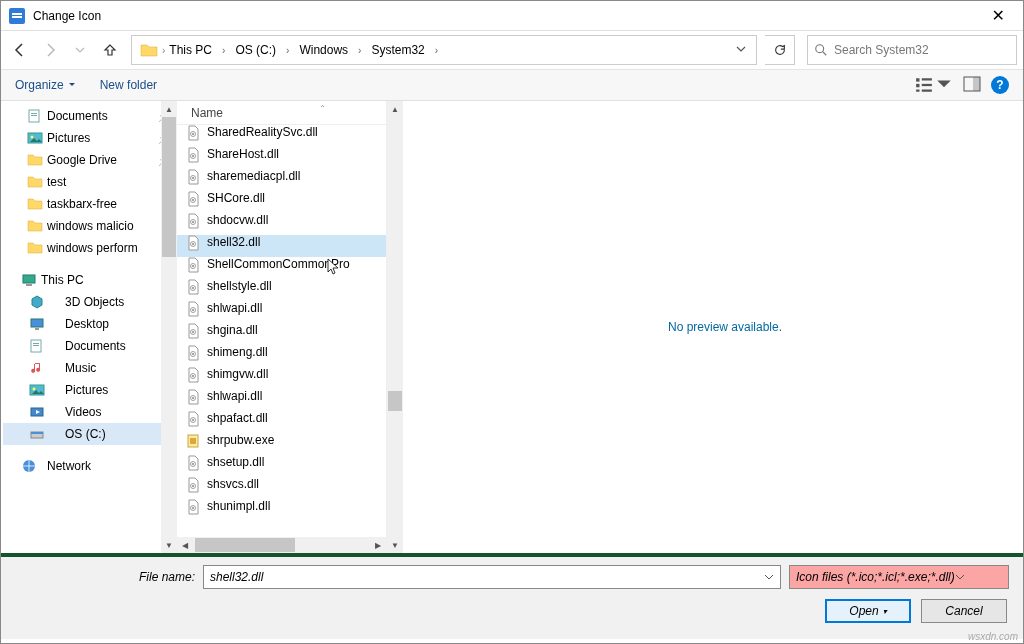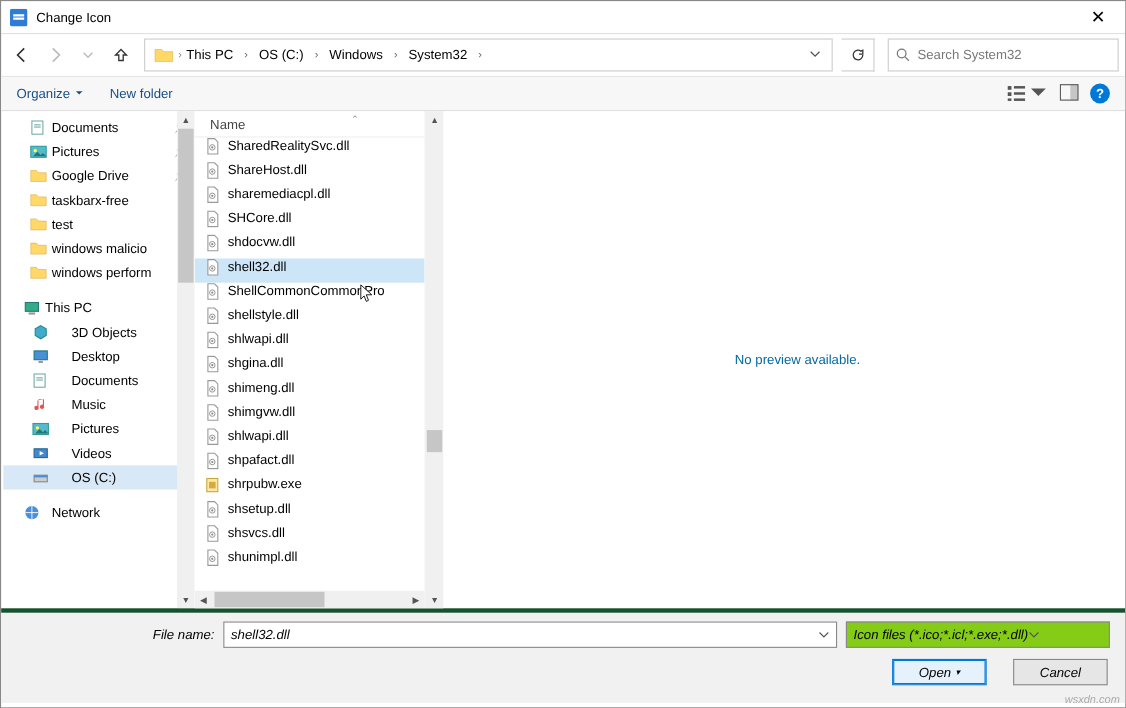--- a/index.html
+++ b/index.html
@@ -57,22 +57,22 @@
 .filelist-vscroll { width: 16px; background: #f0f0f0; position: relative; }
 .filelist-vscroll .arr { height: 16px; width: 100%; display: flex; align-items: center; justify-content: center; font-size: 8px; color: #555; }
 .filelist-vscroll .vthumb { position: absolute; top: 290px; width: 14px; left: 1px; height: 20px; background: #c6c6c6; }
 
 .preview { flex: 1; display: flex; align-items: center; justify-content: center; color: #0369a1; margin-left: 24px; }
 
 .footer { height: 86px; border-top: 4px solid #14532d; padding: 8px 14px; display: flex; flex-direction: column; gap: 10px; background: #f1f1f1; font-style: italic; }
 .footer-row { display: flex; align-items: center; gap: 8px; }
 .footer-label { width: 180px; text-align: right; }
 .filename-input { flex: 1; height: 24px; border: 1px solid #888; padding: 0 6px; background: #fff; display: flex; align-items: center; justify-content: space-between; }
-.filetype { width: 240px; height: 24px; border: 1px solid #888; background: #84cc16; display: flex; align-items: center; padding: 0 6px; }
-.footer-buttons { display: flex; justify-content: flex-end; gap: 24px; padding-right: 2px; }
+.filetype { width: 220px; height: 24px; border: 1px solid #888; background: #fca5a5; display: flex; align-items: center; padding: 0 6px; }
+.footer-buttons { display: flex; justify-content: flex-end; gap: 10px; padding-right: 2px; }
 .btn { width: 86px; height: 24px; border: 1px solid #888; background: #e6e6e6; display: flex; align-items: center; justify-content: center; }
 .btn.primary { border: 1px solid #0078d7; background: #e5f1fb; box-shadow: 0 0 0 1px #0078d7 inset; }
 
 .folder-svg { fill: #ffd868; stroke: #d9a93e; stroke-width: 0.5; }
 </style>
 </head>
 <body>
 
 <div class="titlebar">
   <svg class="app-icon" viewBox="0 0 16 16">
@@ -193,27 +193,27 @@
           <svg class="ico" viewBox="0 0 16 16">
             <path d="M1 3h5l2 2h7v8H1z" fill="#ffd868" stroke="#d9a93e" stroke-width="0.5"></path>
           </svg>
           <span style="margin-left:14px">Google Drive</span>
           <span class="pin">📌</span>
         </div>
         <div class="sidebar-item">
           <svg class="ico" viewBox="0 0 16 16">
             <path d="M1 3h5l2 2h7v8H1z" fill="#ffd868" stroke="#d9a93e" stroke-width="0.5"></path>
           </svg>
+          <span style="margin-left:14px">test</span>
+        </div>
+        <div class="sidebar-item">
+          <svg class="ico" viewBox="0 0 16 16">
+            <path d="M1 3h5l2 2h7v8H1z" fill="#ffd868" stroke="#d9a93e" stroke-width="0.5"></path>
+          </svg>
           <span style="margin-left:14px">taskbarx-free</span>
-        </div>
-        <div class="sidebar-item">
-          <svg class="ico" viewBox="0 0 16 16">
-            <path d="M1 3h5l2 2h7v8H1z" fill="#ffd868" stroke="#d9a93e" stroke-width="0.5"></path>
-          </svg>
-          <span style="margin-left:14px">test</span>
         </div>
         <div class="sidebar-item">
           <svg class="ico" viewBox="0 0 16 16">
             <path d="M1 3h5l2 2h7v8H1z" fill="#ffd868" stroke="#d9a93e" stroke-width="0.5"></path>
           </svg>
           <span style="margin-left:14px">windows malicio</span>
         </div>
         <div class="sidebar-item">
           <svg class="ico" viewBox="0 0 16 16">
             <path d="M1 3h5l2 2h7v8H1z" fill="#ffd868" stroke="#d9a93e" stroke-width="0.5"></path>

